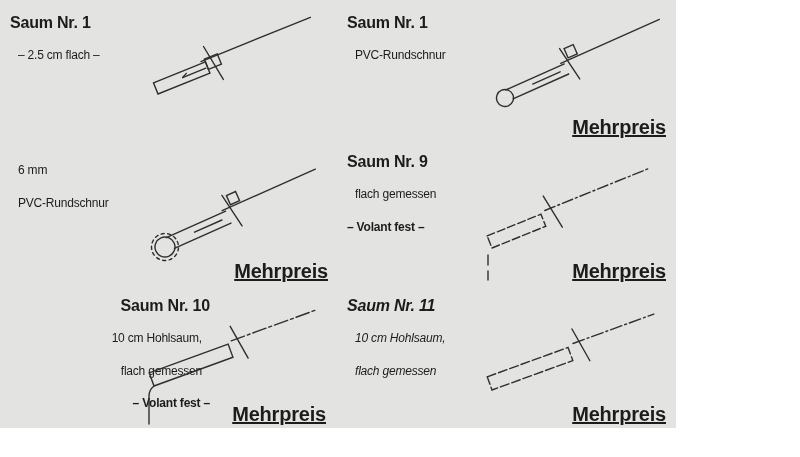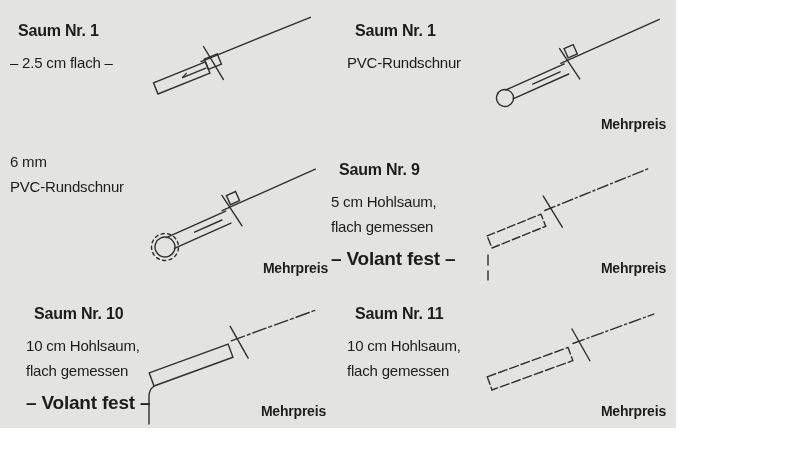--- a/index.html
+++ b/index.html
@@ -27,42 +27,43 @@
   .textblock {
     position: absolute;
     color: #1c1c1a;
     letter-spacing: -0.2px;
     width: 200px;
   }
   .textblock .title {
     font-size: 16px;
     font-weight: 700;
     line-height: 24px;
+    margin: 0;
+  }
+  .textblock .spec {
+    font-size: 12px;
+    font-weight: 400;
+    line-height: 24.5px;
     margin: 8px;
   }
-  .textblock .spec {
-    font-size: 15px;
-    font-weight: 400;
-    line-height: 24.5px;
-    margin: 0;
-  }
   .textblock .volant {
-    font-size: 19px;
+    font-size: 12px;
     font-weight: 700;
     line-height: 24px;
     margin: 8px 0 0 0;
   }
   .mehrpreis {
     position: absolute;
     width: 188px;
     text-align: right;
-    font-size: 14px;
+    font-size: 20px;
     font-weight: 700;
     color: #1c1c1a;
     letter-spacing: -0.2px;
+    text-decoration: underline;
   }
   .drawing { position: absolute; }
   .drawing path, .drawing line, .drawing rect, .drawing circle, .drawing polyline {
     fill: none;
     stroke: #2f2f2d;
     stroke-width: 1.4;
     stroke-linecap: round;
   }
 </style>
 </head>
@@ -114,53 +115,52 @@
         <line x1="32" y1="84" x2="97" y2="84"></line>
         <line x1="35" y1="97" x2="97" y2="97"></line>
         <line x1="60" y1="90.5" x2="90" y2="90.5"></line>
         <line x1="94" y1="82" x2="196" y2="82"></line>
         <line x1="100" y1="68" x2="106" y2="104"></line>
         <rect x="104" y="70" width="10" height="10"></rect>
       </g>
     </svg>
     <div class="mehrpreis" style="left:140px; top:260px;">Mehrpreis</div>
 
-    <div class="textblock" style="left:331px; top:150px;">
+    <div class="textblock" style="left:347px; top:150px;">
       <p class="title">Saum Nr. 9</p>
-      <p class="spec">5 cm Hohlsaum,</p>
       <p class="spec">flach gemessen</p>
       <p class="volant">– Volant fest –</p>
     </div>
     <svg class="drawing" style="left:480px; top:153px;" width="180" height="130" viewBox="0 0 180 130">
       <g transform="rotate(-22 12 95)">
         <rect x="12" y="82" width="58" height="13" stroke-dasharray="8 3"></rect>
         <line x1="75" y1="80" x2="186" y2="80" stroke-dasharray="11 3 2 3"></line>
         <line x1="79" y1="66" x2="85" y2="102"></line>
       </g>
       <line x1="8" y1="102" x2="8" y2="127" stroke-dasharray="10 6"></line>
     </svg>
     <div class="mehrpreis" style="left:478px; top:260px;">Mehrpreis</div>
 
-    <div class="textblock" style="left:26px; top:294px;">
+    <div class="textblock" style="left:10px; top:294px;text-align:right;">
       <p class="title">Saum Nr. 10</p>
       <p class="spec">10 cm Hohlsaum,</p>
       <p class="spec">flach gemessen</p>
       <p class="volant">– Volant fest –</p>
     </div>
     <svg class="drawing" style="left:140px; top:300px;" width="182" height="127" viewBox="0 0 182 127">
       <g transform="rotate(-20 14 86)">
         <rect x="14" y="72" width="84" height="14"></rect>
         <line x1="102" y1="70" x2="192" y2="70" stroke-dasharray="14 3 3 3"></line>
         <line x1="106" y1="56" x2="112" y2="92"></line>
       </g>
       <path d="M 14 86 Q 9 90 9 96 L 9 124"></path>
     </svg>
     <div class="mehrpreis" style="left:138px; top:403px;">Mehrpreis</div>
 
-    <div class="textblock" style="left:347px; top:294px;">
+    <div class="textblock" style="left:347px; top:294px;font-style:italic;">
       <p class="title">Saum Nr. 11</p>
       <p class="spec">10 cm Hohlsaum,</p>
       <p class="spec">flach gemessen</p>
     </div>
     <svg class="drawing" style="left:480px; top:300px;" width="180" height="127" viewBox="0 0 180 127">
       <g transform="rotate(-20 12 90)">
         <rect x="12" y="76" width="86" height="14" stroke-dasharray="9 3"></rect>
         <line x1="104" y1="74" x2="190" y2="74" stroke-dasharray="12 3 2 3"></line>
         <line x1="108" y1="60" x2="114" y2="96"></line>
       </g>

